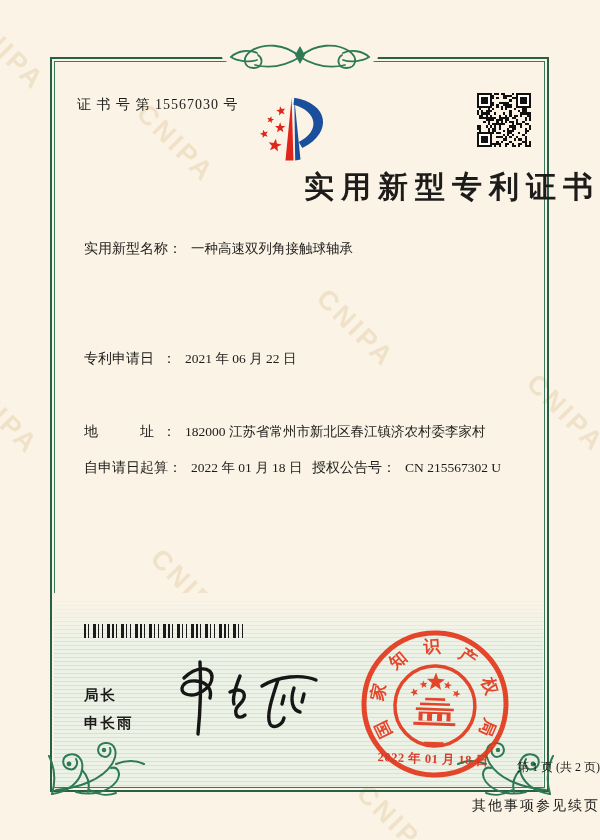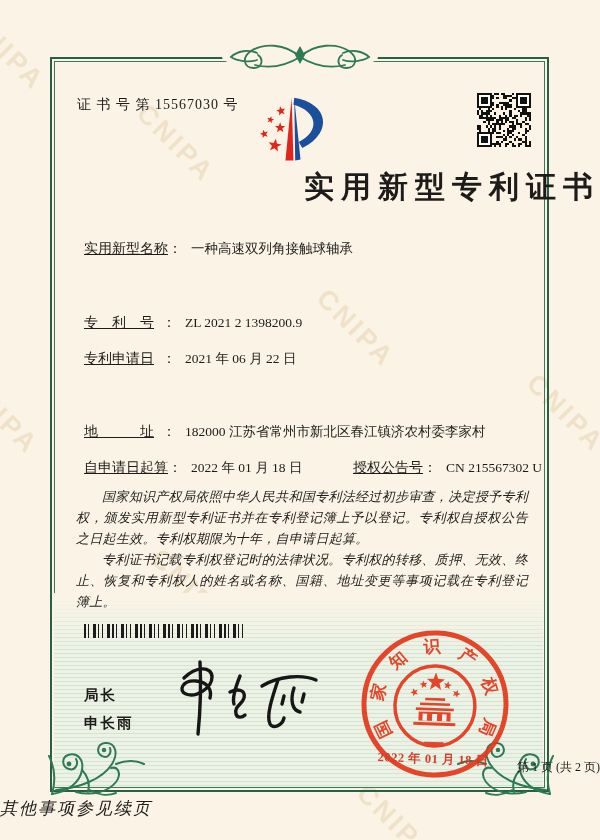--- a/index.html
+++ b/index.html
@@ -15,40 +15,40 @@
   .green-panel{position:absolute;left:54px;top:593px;width:489px;height:194px;
       background-image:
         linear-gradient(to bottom,#fbf4e6 0,rgba(251,244,230,0) 55px),
         repeating-linear-gradient(to bottom,#d6e3d0 0 1px,#edf2e7 1px 4px);}
   .cert-no{position:absolute;left:77px;top:96px;font-size:14px;letter-spacing:1px;}
   .title{position:absolute;left:0;top:167px;width:100%;text-align:right;
          font-size:30px;font-weight:bold;letter-spacing:7px;}
   .logo{position:absolute;left:243px;top:86px;}
   .qr{position:absolute;left:477px;top:93px;width:54px;height:54px;}
   .row{position:absolute;left:84px;width:462px;font-size:14px;white-space:nowrap;}
-  .flabel{display:inline-block;min-width:78px;text-decoration:underline;}
+  .flabel{display:inline-block;min-width:78px;}
   .fcolon{display:inline-block;}
   .fvalue{margin-left:9px;font-size:13.5px;}
   .pairB{position:absolute;left:228px;top:0;}
-  .pairB .flabel{min-width:0;margin-left:41px;}
+  .pairB .flabel{min-width:0;}
   .body-text{position:absolute;left:76px;width:452px;font-size:13px;line-height:21px;
       font-style:italic;letter-spacing:.3px;text-align:justify;}
   .body-text p{margin:0;text-indent:2em;}
   .barcode{position:absolute;left:84px;top:624px;width:162px;height:14px;
       background:repeating-linear-gradient(90deg,
         #1b1b1b 0 2px,transparent 2px 4px,#1b1b1b 4px 5px,transparent 5px 9px,
         #1b1b1b 9px 12px,transparent 12px 14px,#1b1b1b 14px 15px,transparent 15px 18px,
         #1b1b1b 18px 19px,transparent 19px 23px,#1b1b1b 23px 26px,transparent 26px 28px);}
   .signer{position:absolute;left:84px;font-family:"Liberation Sans","DejaVu Sans",sans-serif;
       font-weight:600;font-size:14.5px;letter-spacing:2px;}
   .signature{position:absolute;left:156px;top:652px;}
   .seal{position:absolute;left:357px;top:626px;width:156px;height:156px;transform:rotate(2deg);}
   .page-foot{position:absolute;left:0;top:759px;width:100%;text-align:right;font-size:12px;}
-  .cont-note{position:absolute;left:0;top:797px;width:100%;text-align:left;
-      font-size:17px;font-style:italic;letter-spacing:2px;}
+  .cont-note{position:absolute;left:0;top:797px;width:100%;text-align:right;
+      font-size:14px;letter-spacing:2px;}
   .ornament-top{position:absolute;left:205px;top:39px;}
   .flourish{position:absolute;}
   .flourish.bl{left:46px;top:714px;}
   .flourish.br{left:452px;top:714px;transform:scaleX(-1);}
   svg text{font-family:"Liberation Serif","DejaVu Serif",serif;}
 </style>
 </head>
 <body>
 
 <div class="page">
@@ -345,42 +345,35 @@
         <rect x="1" y="19" width="5" height="5" fill="#fff"></rect>
         <rect x="2" y="20" width="3" height="3"></rect>
       </g>
   </svg>
 
   <div class="title">实用新型专利证书</div>
 
   <div class="row" style="top:240px">
     <span class="flabel">实用新型名称</span><span class="fcolon">：</span><span class="fvalue">一种高速双列角接触球轴承</span>
   </div>
-  <div class="row" style="top:314px">
-    <span class="flabel">专　利　号</span><span class="fcolon">：</span><span class="fvalue">ZL 2021 2 1398200.9</span>
-  </div>
   <div class="row" style="top:350px">
     <span class="flabel">专利申请日</span><span class="fcolon">：</span><span class="fvalue">2021 年 06 月 22 日</span>
   </div>
   <div class="row" style="top:423px">
     <span class="flabel">地　　　址</span><span class="fcolon">：</span><span class="fvalue">182000 江苏省常州市新北区春江镇济农村委李家村</span>
   </div>
   <div class="row" style="top:459px">
     <span>
       <span class="flabel">自申请日起算</span><span class="fcolon">：</span><span class="fvalue">2022 年 01 月 18 日</span>
     </span>
     <span class="pairB">
       <span class="flabel">授权公告号</span><span class="fcolon">：</span><span class="fvalue">CN 215567302 U</span>
     </span>
   </div>
 
-  <div class="body-text" style="top:486px">
-    <p>国家知识产权局依照中华人民共和国专利法经过初步审查，决定授予专利权，颁发实用新型专利证书并在专利登记簿上予以登记。专利权自授权公告之日起生效。专利权期限为十年，自申请日起算。</p>
-    <p>专利证书记载专利权登记时的法律状况。专利权的转移、质押、无效、终止、恢复和专利权人的姓名或名称、国籍、地址变更等事项记载在专利登记簿上。</p>
-  </div>
 
   <div class="barcode"></div>
 
   <div class="signer" style="top:686px">局长</div>
   <div class="signer" style="top:714px">申长雨</div>
 
   <svg class="signature" width="168" height="90" viewBox="0 0 168 90">
     <g stroke="#161616" fill="none" stroke-width="3.4" stroke-linecap="round" stroke-linejoin="round">
       <path d="M28,26 C40,14 56,14 56,25 C56,36 40,46 30,42 C22,39 26,28 40,29 C52,30 56,38 54,46"></path>
       <path d="M44,10 C45,30 44,62 42,82"></path>

